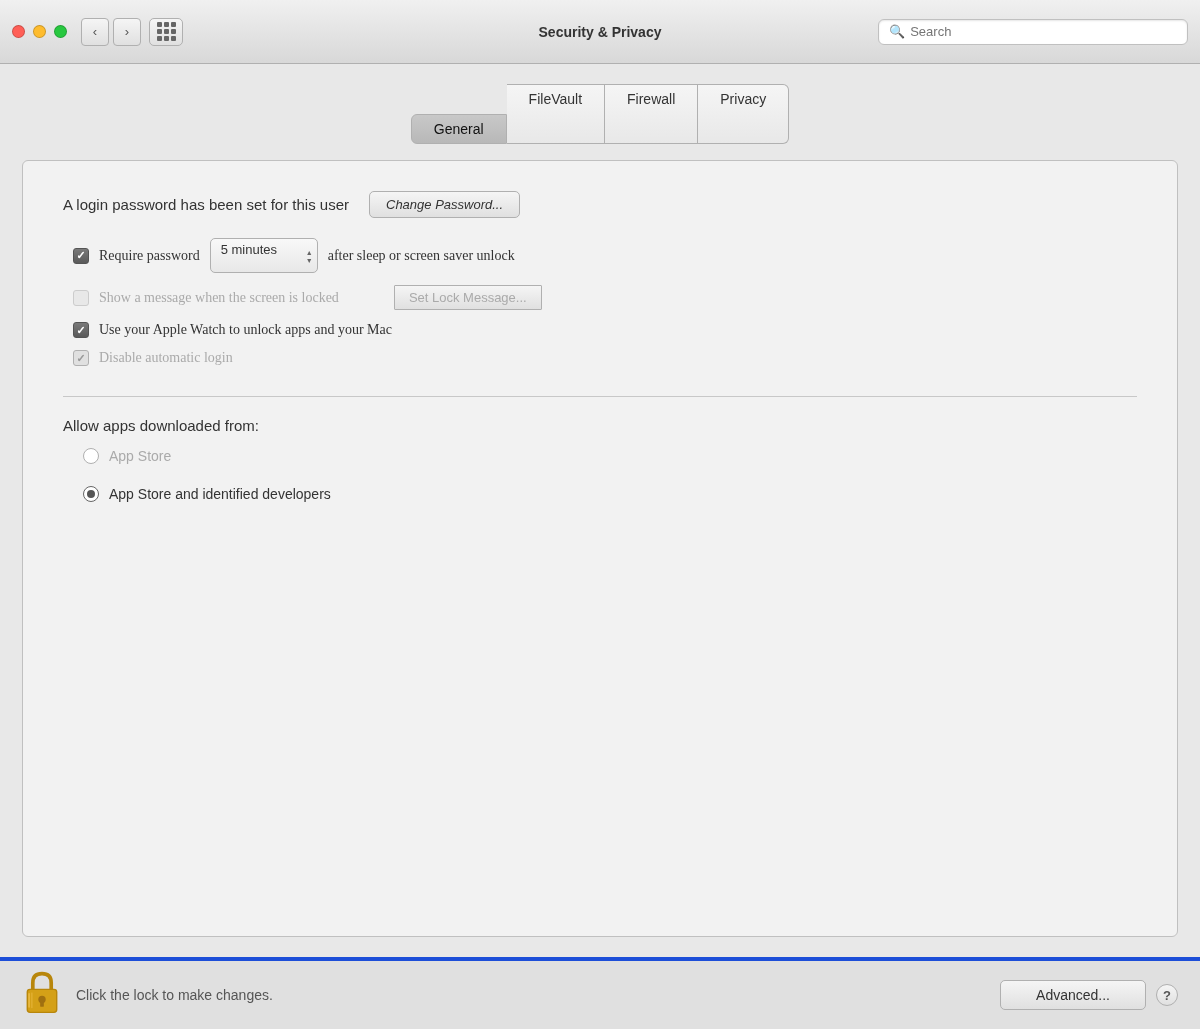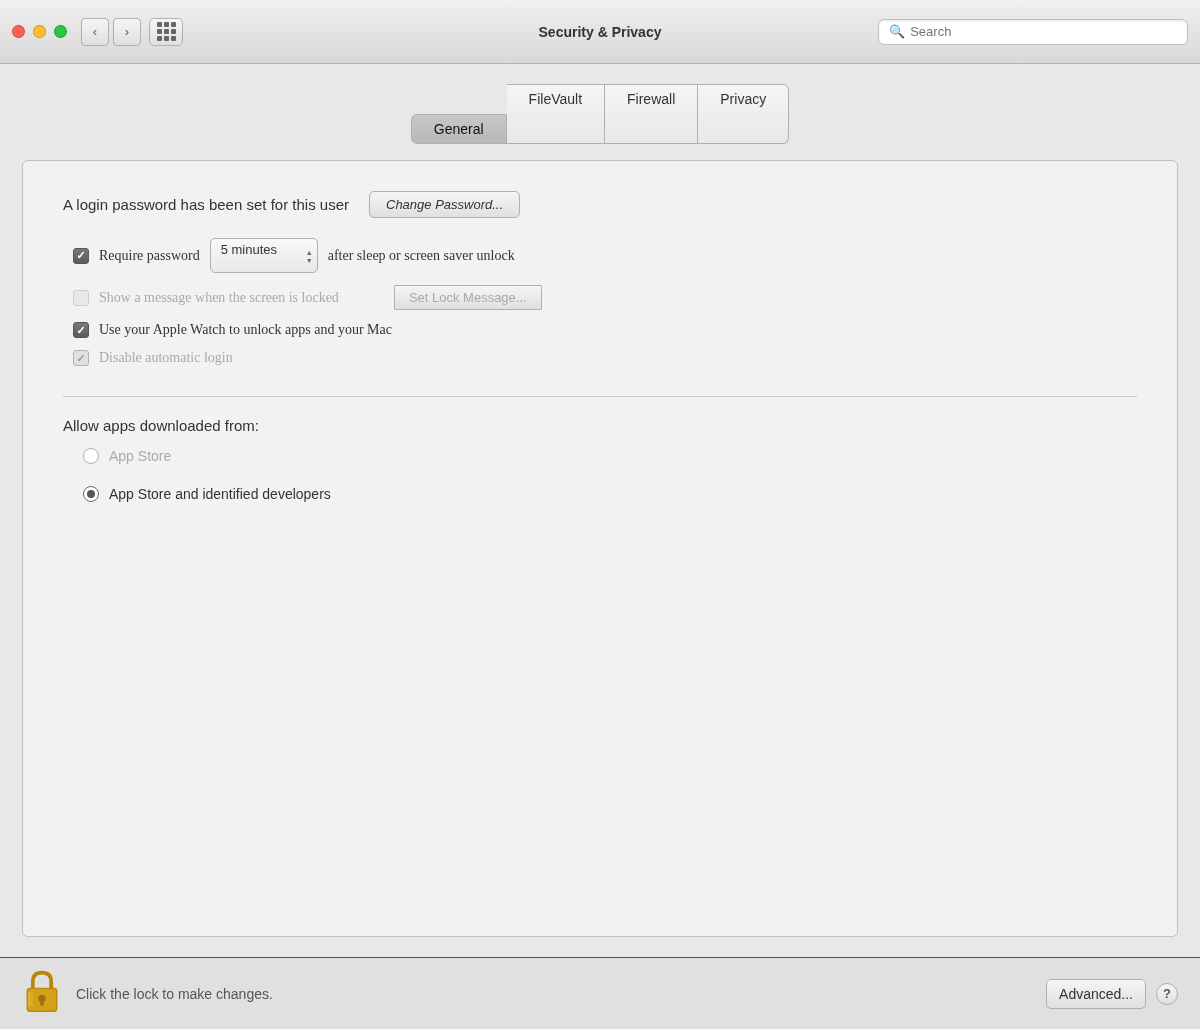--- a/index.html
+++ b/index.html
@@ -386,21 +386,21 @@
     }
 
     .radio-label.selected {
       color: #333;
     }
 
     
     .bottom-bar {
       height: 72px;
       background: #e0e0e0;
-      border-top: 1px solid #1d4ed8;
+      border-top: 4px solid #1d4ed8;
       display: flex;
       align-items: center;
       padding: 0 22px;
     }
 
     .lock-icon-wrapper {
       margin-right: 14px;
     }
 
     .lock-svg {
@@ -411,21 +411,21 @@
     .lock-message {
       font-size: 14px;
       color: #555;
       flex: 1;
     }
 
     .advanced-btn {
       background: linear-gradient(to bottom, #f5f5f5, #e0e0e0);
       border: 1px solid #b0b0b0;
       border-radius: 5px;
-      padding: 6px 12px;
+      padding: 6px 35px;
       font-size: 14px;
       cursor: pointer;
       color: #333;
       margin-right: 10px;
     }
 
     .help-btn {
       width: 22px;
       height: 22px;
       border-radius: 50%;

